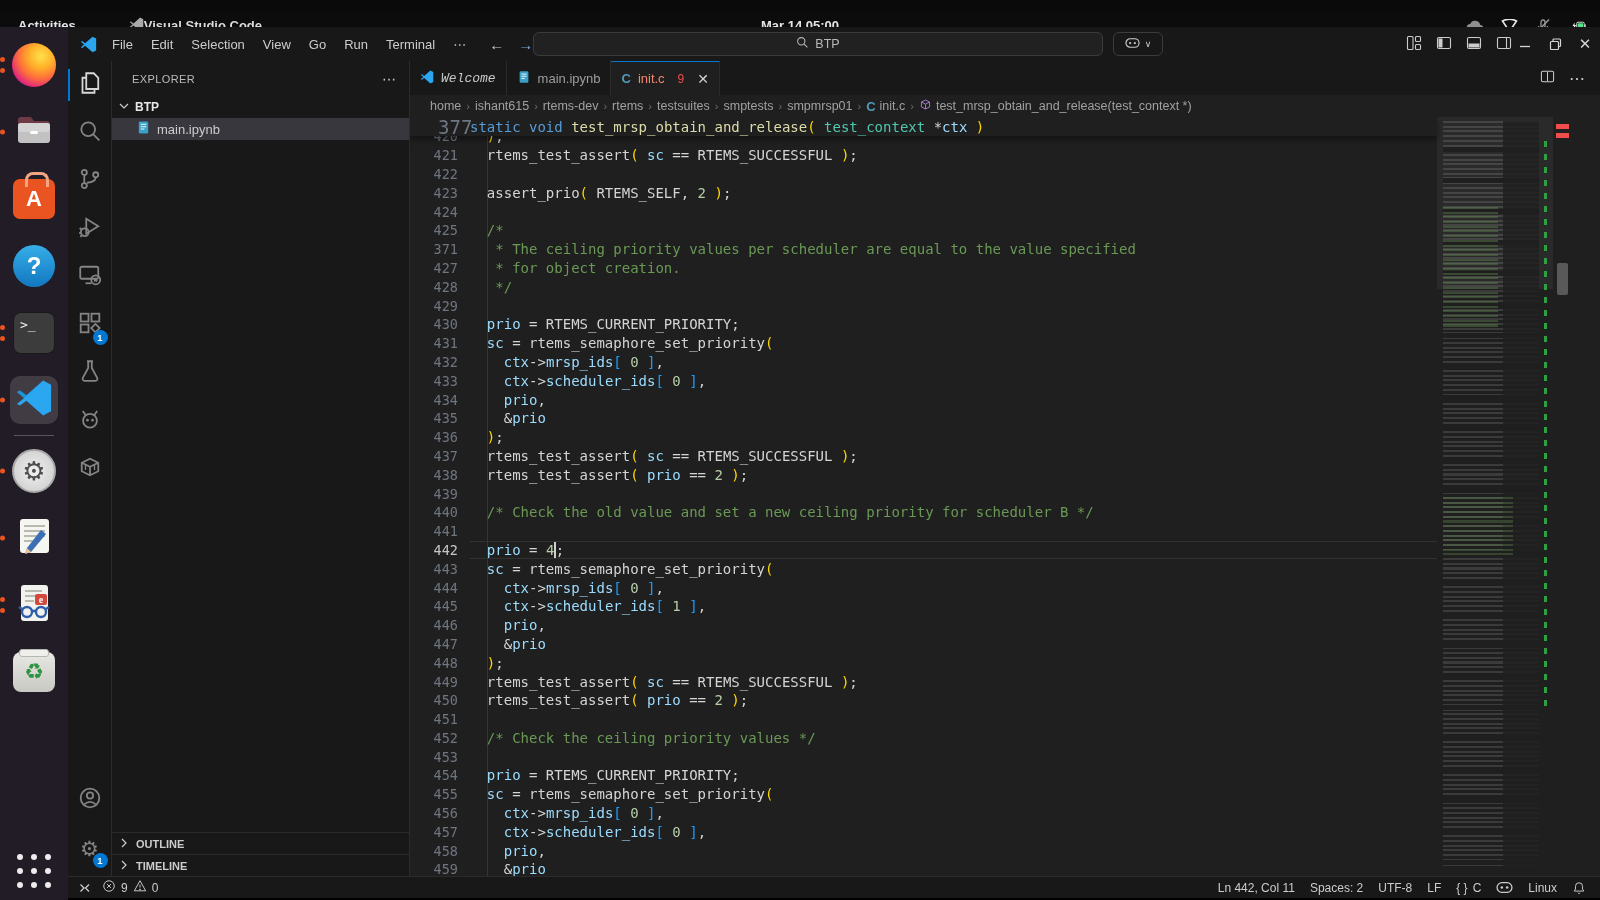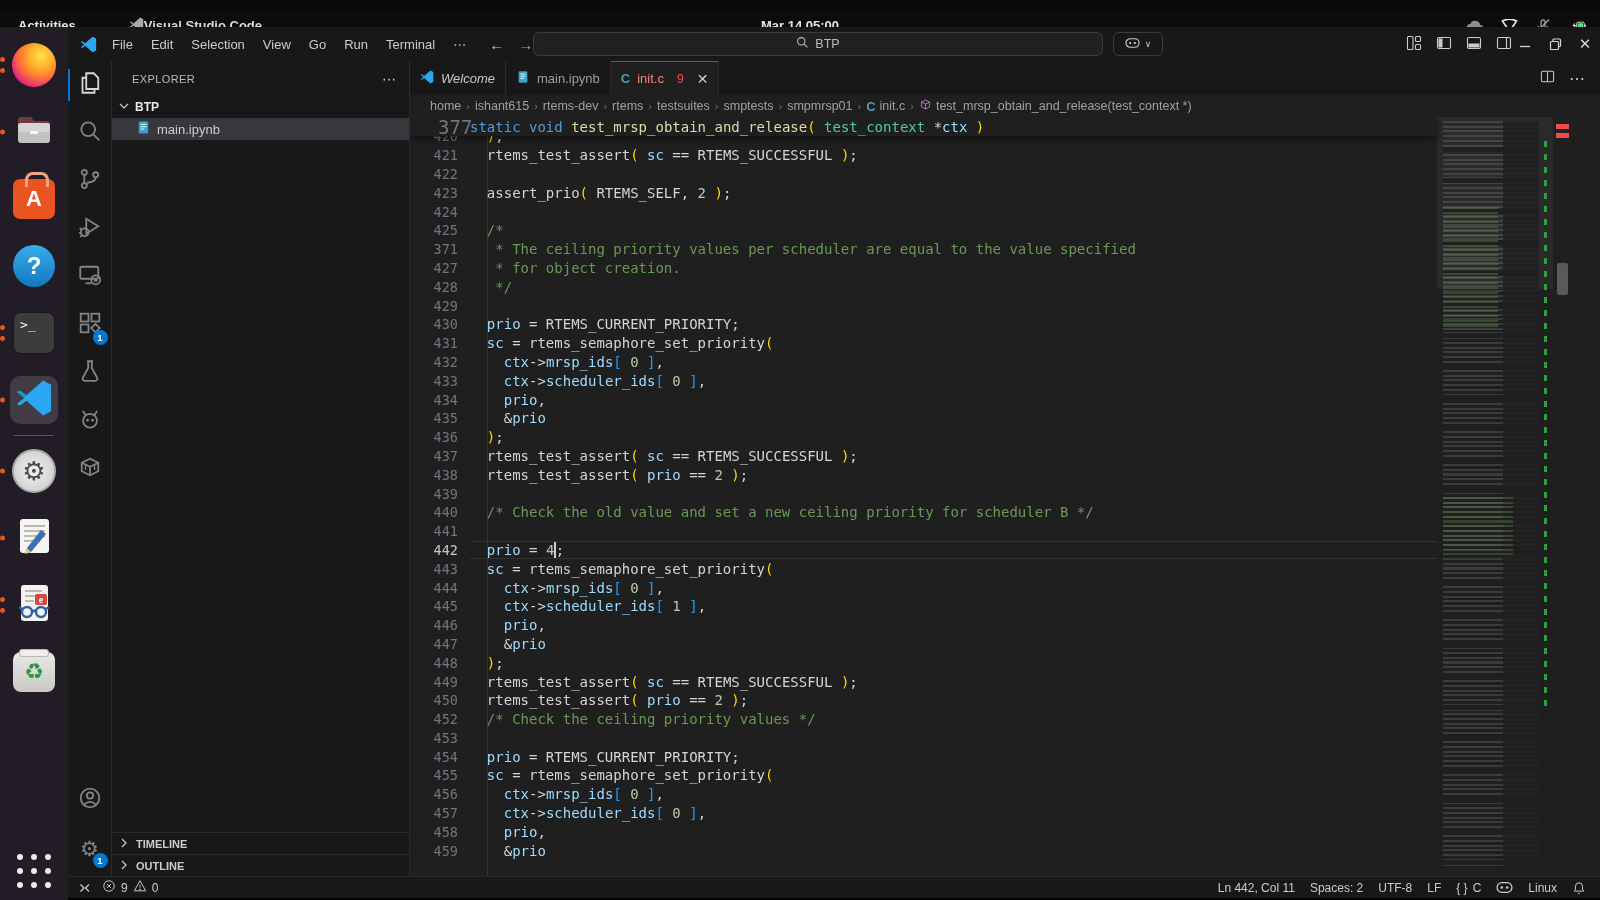--- a/index.html
+++ b/index.html
@@ -92,21 +92,21 @@
   .sb-panel { height:22px; display:flex; align-items:center; gap:4px; padding-left:4px;
      border-top:1px solid #2b2b2b; font-size:11px; font-weight:700; color:#cccccc;}
 
   
   .editor-area { position:absolute; left:342px; right:0; top:34px; bottom:22px; background:#1f1f1f;}
   .tabbar { position:absolute; left:0; right:0; top:0; height:34px; background:#181818; display:flex;}
   .tab { height:34px; padding:0 10px; display:flex; align-items:center; gap:7px; font-size:13px;
      color:#9d9d9d; background:#181818; border-right:1px solid #2b2b2b;}
   .tab.active { background:#1f1f1f; border-top:1px solid #0078d4; color:#ffffff;}
   .tab .close { margin-left:6px; color:#cfcfcf; font-size:14px;}
-  .tab-welcome-label { font-style:italic; color:#c8c8c8;}
+  .tab-welcome-label { font-style:italic; color:#c8c8c8;font-family:Liberation Mono, monospace;}
   .tab-err-name { color:#f48771;}
   .tab-err-badge { color:#f14c4c; font-size:12px; margin-left:6px;}
   .c-glyph { color:#519aba; font-weight:700; font-size:13px;}
   .tab-actions { margin-left:auto; display:flex; align-items:center; gap:14px; padding-right:14px; color:#cccccc;}
 
   .breadcrumbs { position:absolute; left:0; right:0; top:34px; height:22px; display:flex; align-items:center;
      gap:4px; padding-left:20px; font-size:12.5px; color:#a0a0a0; background:#1f1f1f;}
   .crumb-sep { color:#6e6e6e; font-size:11px; padding:0 1px;}
   .sym-ic { color:#b180d7; }
 
@@ -521,29 +521,29 @@
         </span>
         <span>main.ipynb</span>
       </div>
       <div class="sb-panels">
         <div class="sb-panel">
           <span>
             <svg width="16" height="16" viewBox="0 0 16 16">
                 <path d="M6 4 l4 4 -4 4" stroke="#cccccc" fill="none" stroke-width="1.2"></path>
               </svg>
           </span>
-          <span>TIMELINE</span>
+          <span>OUTLINE</span>
         </div>
         <div class="sb-panel">
           <span>
             <svg width="16" height="16" viewBox="0 0 16 16">
                 <path d="M6 4 l4 4 -4 4" stroke="#cccccc" fill="none" stroke-width="1.2"></path>
               </svg>
           </span>
-          <span>OUTLINE</span>
+          <span>TIMELINE</span>
         </div>
       </div>
     </div>
 
     <div class="editor-area">
 
       <div class="tabbar">
         <div class="tab">
           <span>
             <svg width="14" height="14" viewBox="0 0 100 100">
@@ -633,20 +633,21 @@
             <div class="code-row"><div class="ln">441</div><div class="txt"></div></div>
             <div class="code-row current"><div class="ln">442</div><div class="txt"><span class="tk-pl">  </span><span class="tk-v">prio</span><span class="tk-pl"> = </span><span class="tk-nu">4</span><span class="caret"></span><span class="tk-pl">;</span></div></div>
             <div class="code-row"><div class="ln">443</div><div class="txt"><span class="tk-pl">  </span><span class="tk-v">sc</span><span class="tk-pl"> = rtems_semaphore_set_priority</span><span class="tk-p1">(</span></div></div>
             <div class="code-row"><div class="ln">444</div><div class="txt"><span class="tk-pl">    </span><span class="tk-v">ctx</span><span class="tk-pl">-&gt;</span><span class="tk-v">mrsp_ids</span><span class="tk-br">[</span><span class="tk-pl"> </span><span class="tk-nu">0</span><span class="tk-pl"> </span><span class="tk-br">]</span><span class="tk-pl">,</span></div></div>
             <div class="code-row"><div class="ln">445</div><div class="txt"><span class="tk-pl">    </span><span class="tk-v">ctx</span><span class="tk-pl">-&gt;</span><span class="tk-v">scheduler_ids</span><span class="tk-br">[</span><span class="tk-pl"> </span><span class="tk-nu">1</span><span class="tk-pl"> </span><span class="tk-br">]</span><span class="tk-pl">,</span></div></div>
             <div class="code-row"><div class="ln">446</div><div class="txt"><span class="tk-pl">    </span><span class="tk-v">prio</span><span class="tk-pl">,</span></div></div>
             <div class="code-row"><div class="ln">447</div><div class="txt"><span class="tk-pl">    &amp;</span><span class="tk-v">prio</span></div></div>
             <div class="code-row"><div class="ln">448</div><div class="txt"><span class="tk-pl">  </span><span class="tk-p1">)</span><span class="tk-pl">;</span></div></div>
             <div class="code-row"><div class="ln">449</div><div class="txt"><span class="tk-pl">  rtems_test_assert</span><span class="tk-p1">( </span><span class="tk-v">sc</span><span class="tk-pl"> == RTEMS_SUCCESSFUL </span><span class="tk-p1">)</span><span class="tk-pl">;</span></div></div>
             <div class="code-row"><div class="ln">450</div><div class="txt"><span class="tk-pl">  rtems_test_assert</span><span class="tk-p1">( </span><span class="tk-v">prio</span><span class="tk-pl"> == </span><span class="tk-nu">2</span><span class="tk-pl"> </span><span class="tk-p1">)</span><span class="tk-pl">;</span></div></div>
+            <div class="code-row"><div class="ln">451</div><div class="txt"></div></div>
             <div class="code-row"><div class="ln">452</div><div class="txt"><span class="tk-cm">  /* Check the ceiling priority values */</span></div></div>
             <div class="code-row"><div class="ln">453</div><div class="txt"></div></div>
             <div class="code-row"><div class="ln">454</div><div class="txt"><span class="tk-pl">  </span><span class="tk-v">prio</span><span class="tk-pl"> = RTEMS_CURRENT_PRIORITY;</span></div></div>
             <div class="code-row"><div class="ln">455</div><div class="txt"><span class="tk-pl">  </span><span class="tk-v">sc</span><span class="tk-pl"> = rtems_semaphore_set_priority</span><span class="tk-p1">(</span></div></div>
             <div class="code-row"><div class="ln">456</div><div class="txt"><span class="tk-pl">    </span><span class="tk-v">ctx</span><span class="tk-pl">-&gt;</span><span class="tk-v">mrsp_ids</span><span class="tk-br">[</span><span class="tk-pl"> </span><span class="tk-nu">0</span><span class="tk-pl"> </span><span class="tk-br">]</span><span class="tk-pl">,</span></div></div>
             <div class="code-row"><div class="ln">457</div><div class="txt"><span class="tk-pl">    </span><span class="tk-v">ctx</span><span class="tk-pl">-&gt;</span><span class="tk-v">scheduler_ids</span><span class="tk-br">[</span><span class="tk-pl"> </span><span class="tk-nu">0</span><span class="tk-pl"> </span><span class="tk-br">]</span><span class="tk-pl">,</span></div></div>
             <div class="code-row"><div class="ln">458</div><div class="txt"><span class="tk-pl">    </span><span class="tk-v">prio</span><span class="tk-pl">,</span></div></div>
             <div class="code-row"><div class="ln">459</div><div class="txt"><span class="tk-pl">    &amp;</span><span class="tk-v">prio</span></div></div>
           </div>
         <div class="sticky" id="sticky-row"><div class="ln">377</div><div class="txt"><span class="tk-kw">static</span><span class="tk-pl"> </span><span class="tk-kw">void</span><span class="tk-pl"> </span><span class="tk-fn">test_mrsp_obtain_and_release</span><span class="tk-p1">( </span><span class="tk-ty">test_context</span><span class="tk-pl"> *</span><span class="tk-v">ctx</span><span class="tk-pl"> </span><span class="tk-p1">)</span></div></div>

